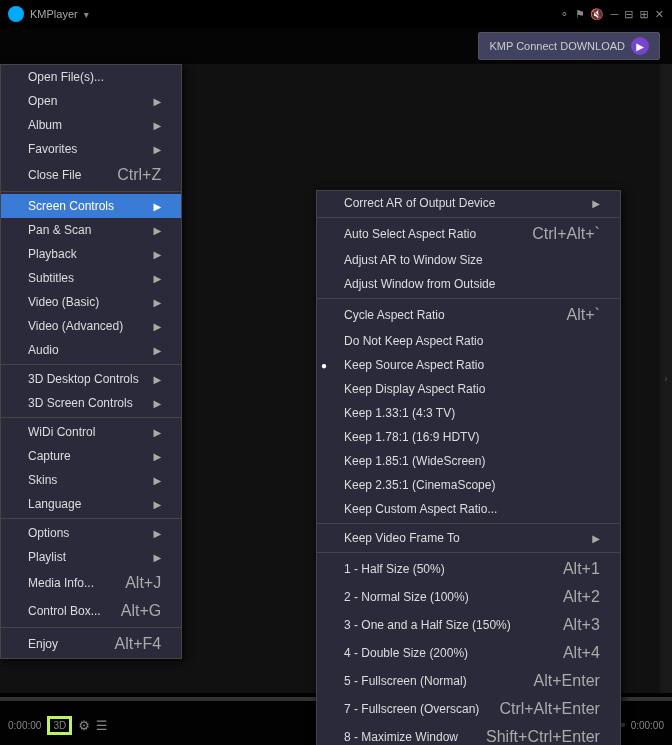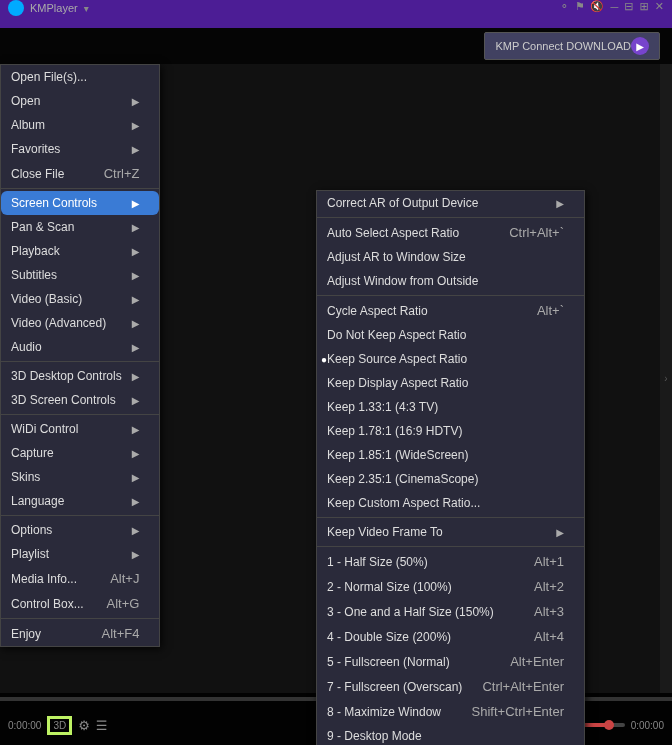--- a/index.html
+++ b/index.html
@@ -9,23 +9,23 @@
       background: #1a1a2e;
       font-family: 'Segoe UI', Tahoma, sans-serif;
       font-size: 12px;
       overflow: hidden;
       position: relative;
     }
 
     
     .title-bar {
       height: 28px;
-      background: #4c1d95;
-      display: flex;
-      align-items: flex-start;
+      background: #000000;
+      display: flex;
+      align-items: center;
       justify-content: space-between;
       padding: 0 8px;
       color: #aaa;
       font-size: 11px;
     }
     .title-bar-left {
       display: flex;
       align-items: center;
       gap: 6px;
     }
@@ -68,20 +68,21 @@
     }
     .kmp-connect-btn {
       background: rgba(80,80,120,0.8);
       border: 1px solid #555;
       color: #ccc;
       padding: 4px 10px;
       font-size: 11px;
       cursor: pointer;
       display: flex;
       align-items: center;
+      gap: 6px;
       border-radius: 2px;
     }
     .kmp-connect-icon {
       width: 18px;
       height: 18px;
       background: #7744cc;
       border-radius: 50%;
       display: flex;
       align-items: center;
       justify-content: center;
@@ -171,48 +172,47 @@
     }
 
     
     .context-menu {
       background: #2a2a3a;
       border: 1px solid #444;
       min-width: 160px;
       box-shadow: 2px 2px 8px rgba(0,0,0,0.8);
     }
     .menu-item {
-      padding: 5px 20px 5px 10px;
+      padding: 5px 20px 5px 27px;
       color: #ddd;
       cursor: pointer;
       display: flex;
       align-items: center;
       justify-content: space-between;
       white-space: nowrap;
       position: relative;
       font-size: 12px;
     }
     .menu-item.highlighted {
       background: #3a7bd5;
       color: #fff;
-      border-radius: 6px;
     }
     .menu-item .arrow {
       margin-left: 10px;
       color: #aaa;
       font-size: 10px;
     }
     .menu-separator {
       height: 1px;
       background: #444;
       margin: 2px 0;
     }
     .menu-item .shortcut {
       color: #aaa;
-      font-size: 13px;
+      font-size: 16px;
       margin-left: 20px;
       text-align: center;
     }
     .menu-item.active .shortcut, .menu-item.highlighted .shortcut {
       color: #ddd;
     }
 
     
     .submenu-level2 {
       position: absolute;

